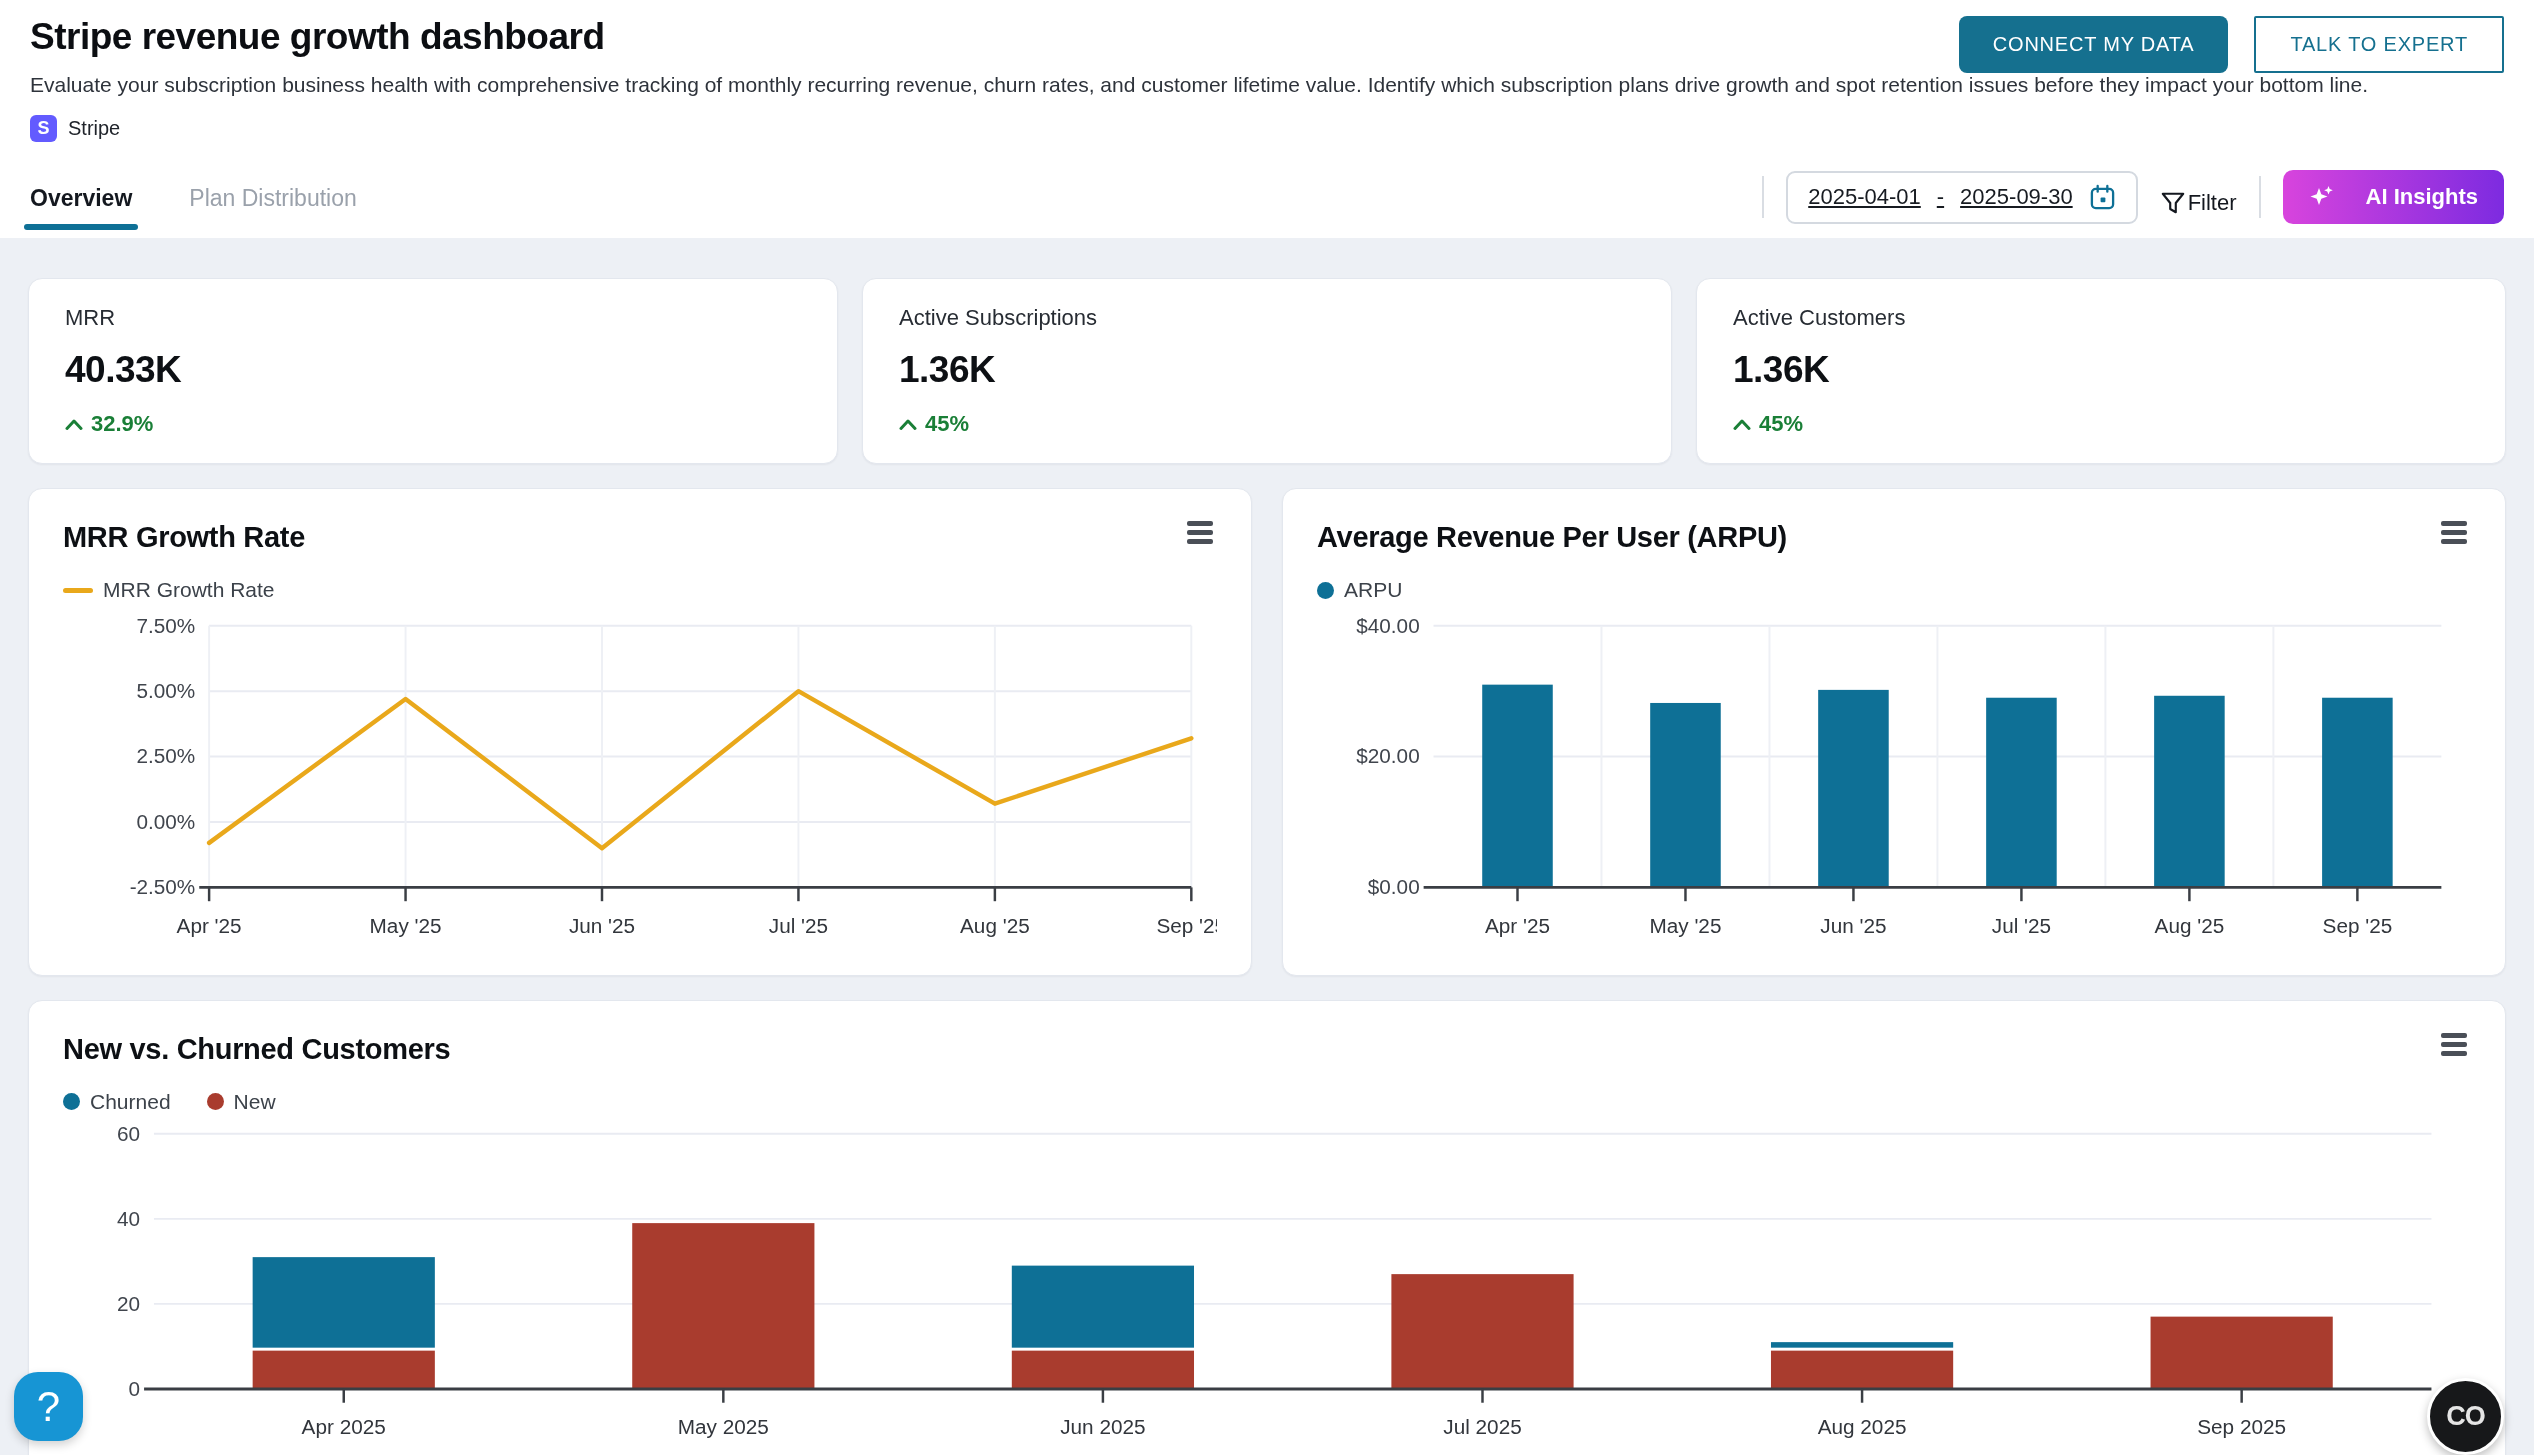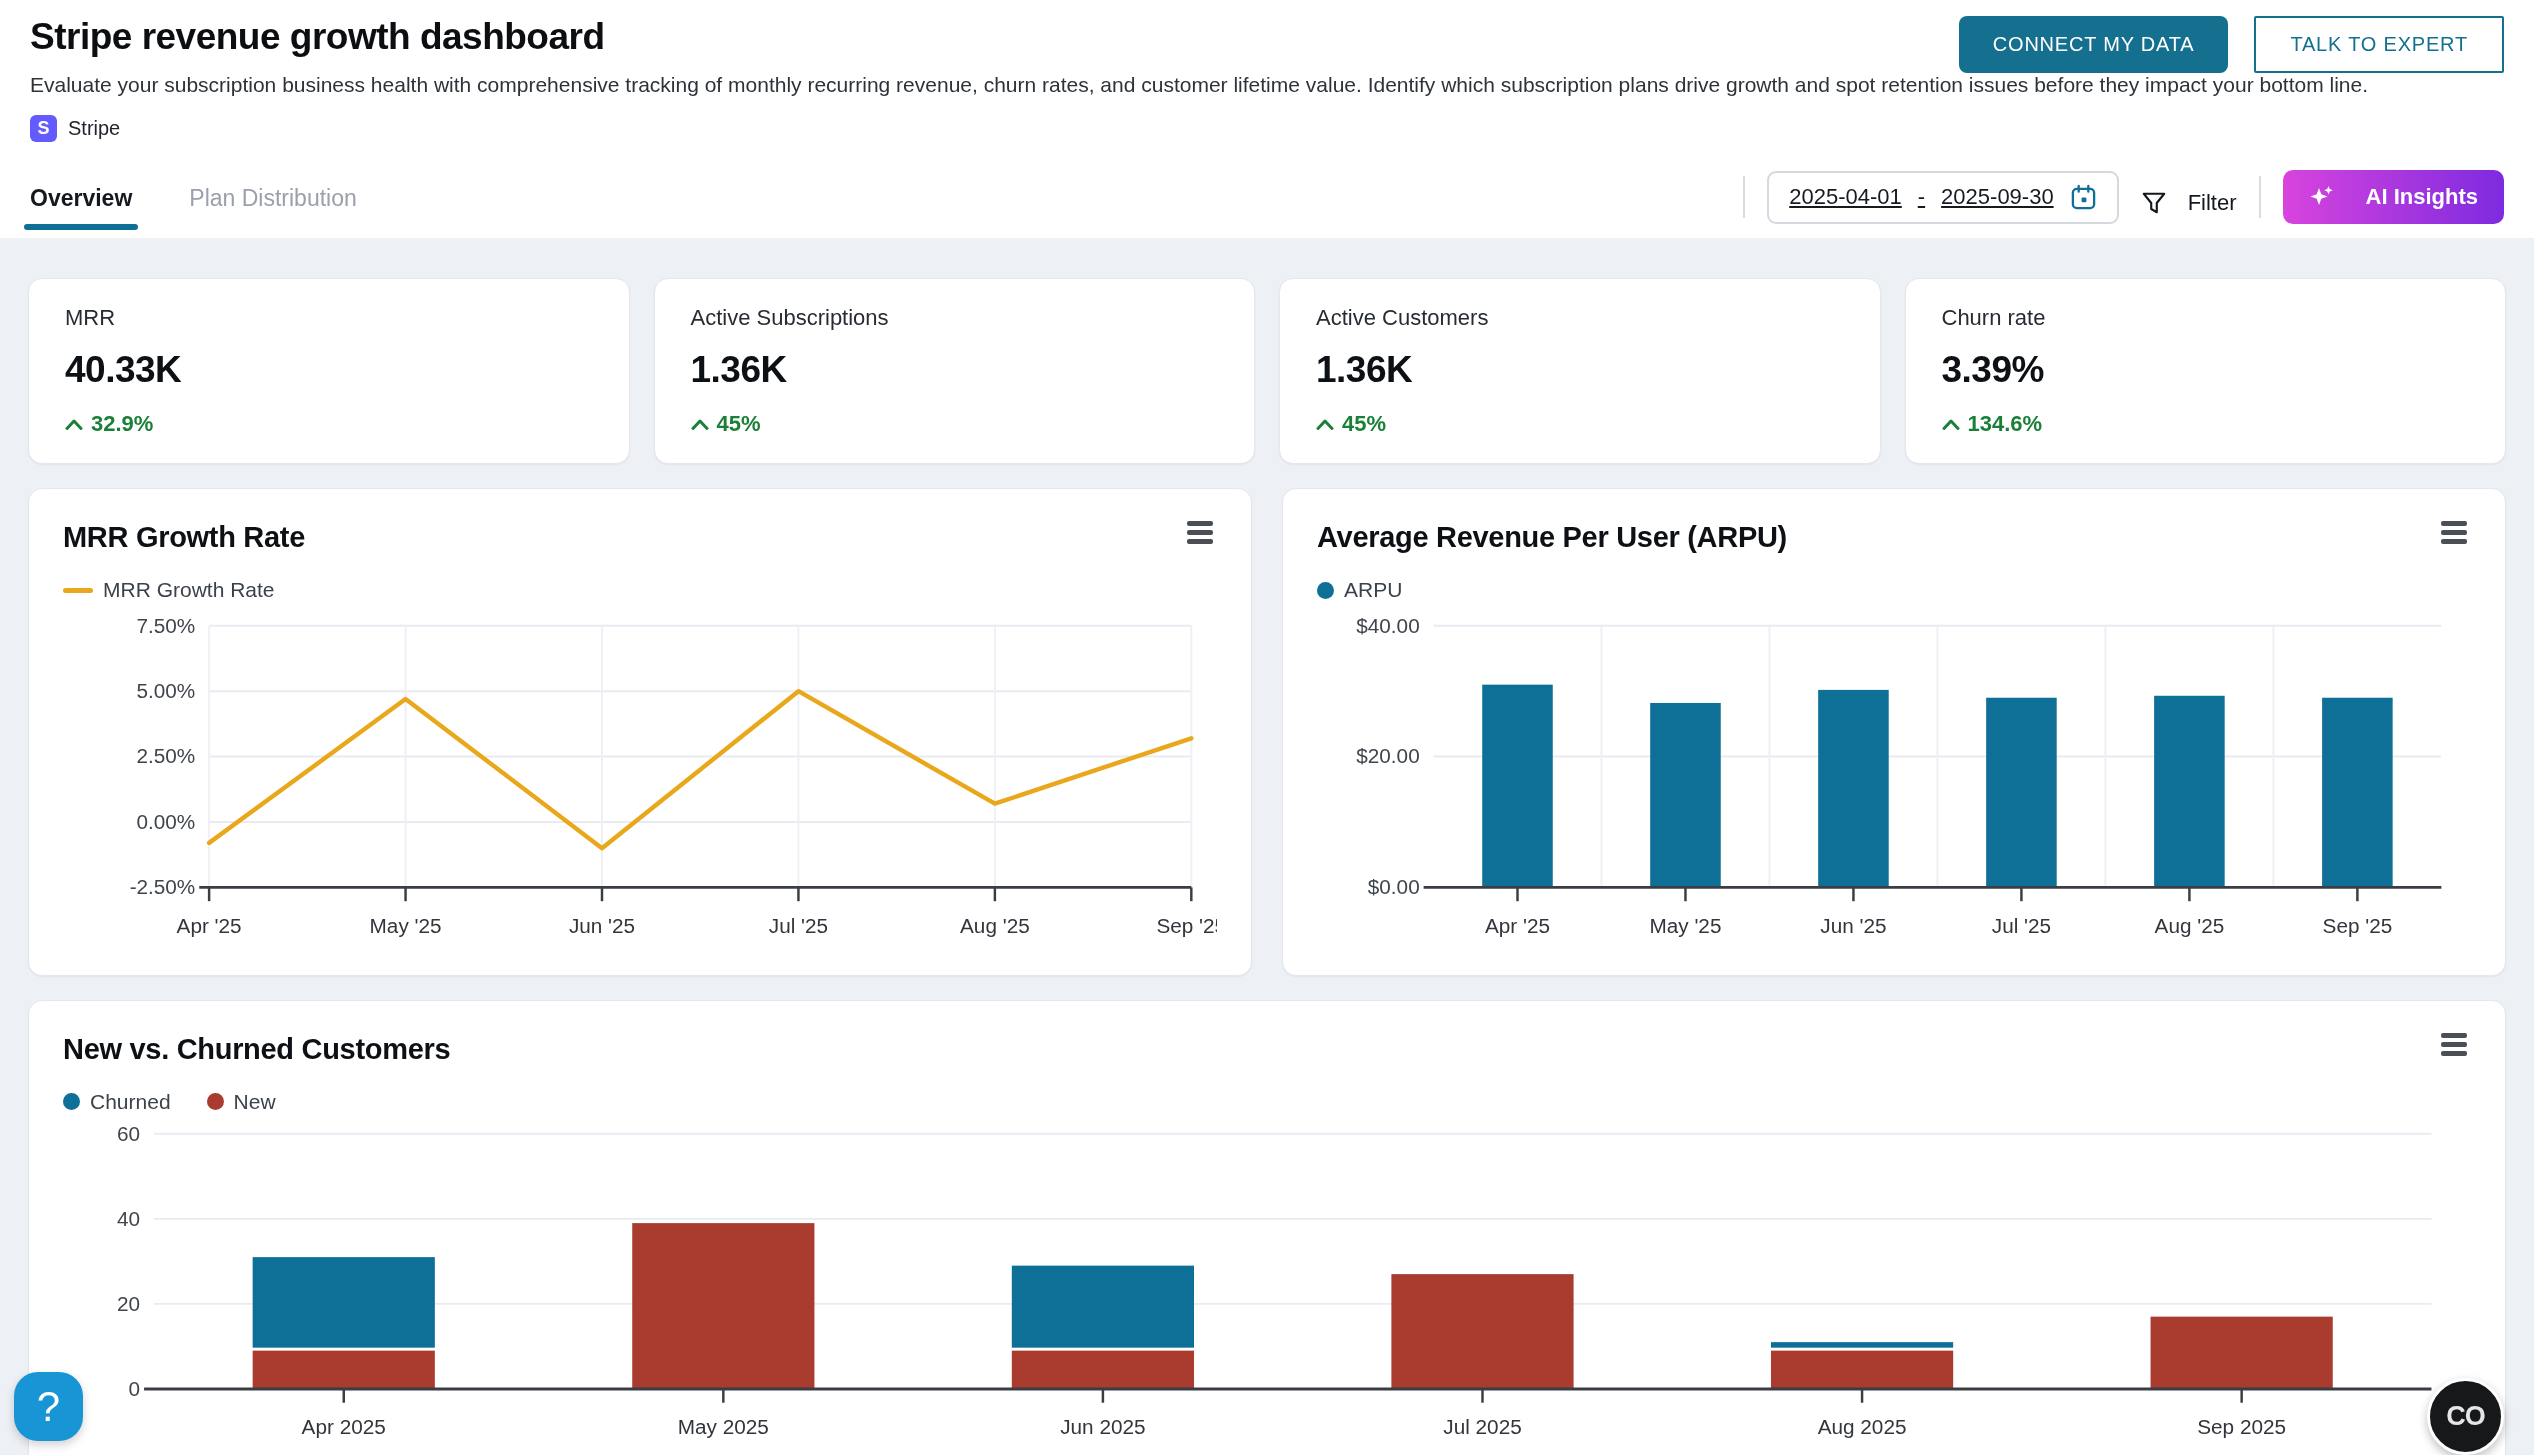--- a/index.html
+++ b/index.html
@@ -29,21 +29,21 @@
   .tabs { display:flex; gap:57px; }
   .tab { font-size:23px; color:#9aa1ab; padding:6px 0 18px; position:relative; cursor:pointer; }
   .tab.active { color:#14181f; font-weight:700; }
   .tab.active::after { content:""; position:absolute; left:-6px; right:-6px; bottom:0;
                        height:6px; background:#0e7096; border-radius:4px; }
   .controls { display:flex; align-items:center; gap:22px; padding-bottom:14px; }
   .vdivider { width:2px; height:42px; background:#d9dde3; }
   .date-box { display:flex; align-items:center; gap:16px; background:#fff;
               border:2px solid #d4d9e0; border-radius:9px; padding:11px 20px;
               font-size:22px; color:#171b21; cursor:pointer;text-decoration:underline; }
-  .filter-btn { display:flex; align-items:center; gap:21px; font-size:22px; color:#14181f;
+  .filter-btn { display:flex; align-items:center; gap:2px; font-size:22px; color:#14181f;
                 background:none; border:none; font-family:inherit; cursor:pointer;margin-top:12px; }
   .ai-btn { display:flex; align-items:center; gap:31px; color:#fff; font-size:22px; font-weight:700;
             font-family:inherit; border:none; border-radius:10px; padding:14px 26px; cursor:pointer;
             background:linear-gradient(90deg,#d844dd,#7d2be0); }
   
   .main { padding:40px 28px 0; display:flex; flex-direction:column; gap:24px; }
   .card { background:#fff; border:1px solid #e3e7ee; border-radius:14px;
           box-shadow:0 1px 2px rgba(16,24,40,.05); }
   .kpi-row { display:flex; gap:24px; }
   .kpi-card { flex:1; padding:26px 36px; }
@@ -151,30 +151,20 @@
     <div class="card kpi-card">
       <div class="kpi-label">Active Customers</div>
       <div class="kpi-value">1.36K</div>
       <div class="kpi-delta">
         <svg width="18" height="13" viewBox="0 0 18 13">
             <polyline class="chev-up" points="2,10.5 9,3 16,10.5"></polyline>
           </svg>
         <span>45%</span>
       </div>
     </div>
-    <div class="card kpi-card">
-      <div class="kpi-label">Churn rate</div>
-      <div class="kpi-value">3.39%</div>
-      <div class="kpi-delta">
-        <svg width="18" height="13" viewBox="0 0 18 13">
-            <polyline class="chev-up" points="2,10.5 9,3 16,10.5"></polyline>
-          </svg>
-        <span>134.6%</span>
-      </div>
-    </div>
   </div>
 
   <div class="charts-row">
     <div class="card chart-card">
       <div class="chart-header">
         <div class="chart-title">MRR Growth Rate</div>
         <button class="menu-icon">
             <span></span>
             <span></span>
             <span></span>

